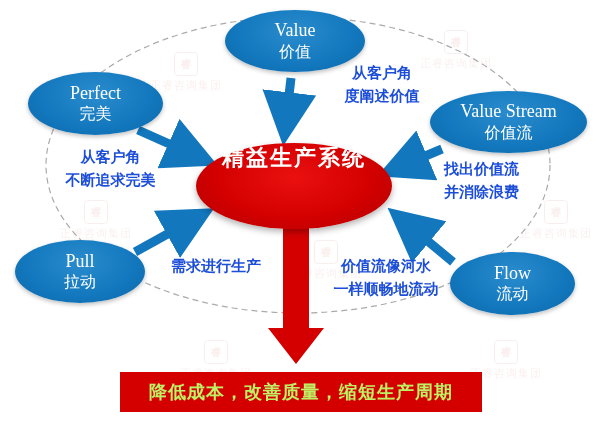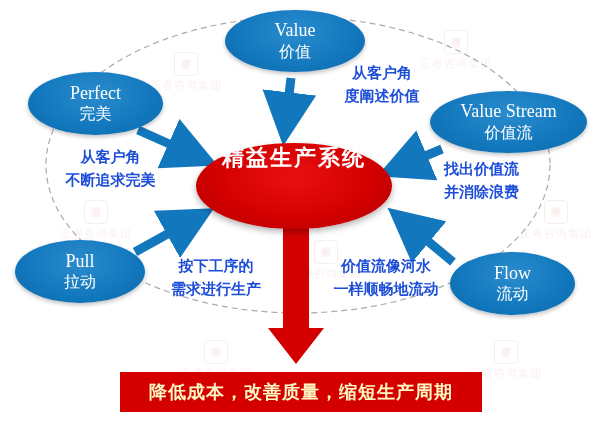--- a/index.html
+++ b/index.html
@@ -50,21 +50,21 @@
     font-size:15px;line-height:1.5;text-align:center;white-space:nowrap;
   }
   .note-value{left:322px;top:62px;width:120px;}
   .note-perfect{left:38px;top:146px;width:145px;}
   .note-value-stream{left:424px;top:158px;width:115px;}
   .note-pull{left:156px;top:255px;width:120px;}
   .note-flow{left:316px;top:255px;width:140px;}
   
   .banner{
     position:absolute;z-index:2;left:120px;top:372px;width:362px;height:40px;
-    background:#d40000;color:#fef9c3;display:flex;align-items:center;justify-content:center;
+    background:#d40000;color:#bef264;display:flex;align-items:center;justify-content:center;
     font-size:18px;font-weight:bold;letter-spacing:1px;
   }
 </style>
 </head>
 <body>
 
 <div class="wm" style="left:150px;top:52px;">
   <span class="wm-box">睿</span>
   <span class="wm-label">正睿咨询集团</span>
 </div>
@@ -142,21 +142,20 @@
 </div>
 <div class="note note-perfect">
   <div>从客户角</div>
   <div>不断追求完美</div>
 </div>
 <div class="note note-value-stream">
   <div>找出价值流</div>
   <div>并消除浪费</div>
 </div>
 <div class="note note-pull">
-  <div>按下工序的</div>
   <div>需求进行生产</div>
 </div>
 <div class="note note-flow">
   <div>价值流像河水</div>
   <div>一样顺畅地流动</div>
 </div>
 
 <div class="banner">
   <span>降低成本，改善质量，缩短生产周期</span>
 </div>

